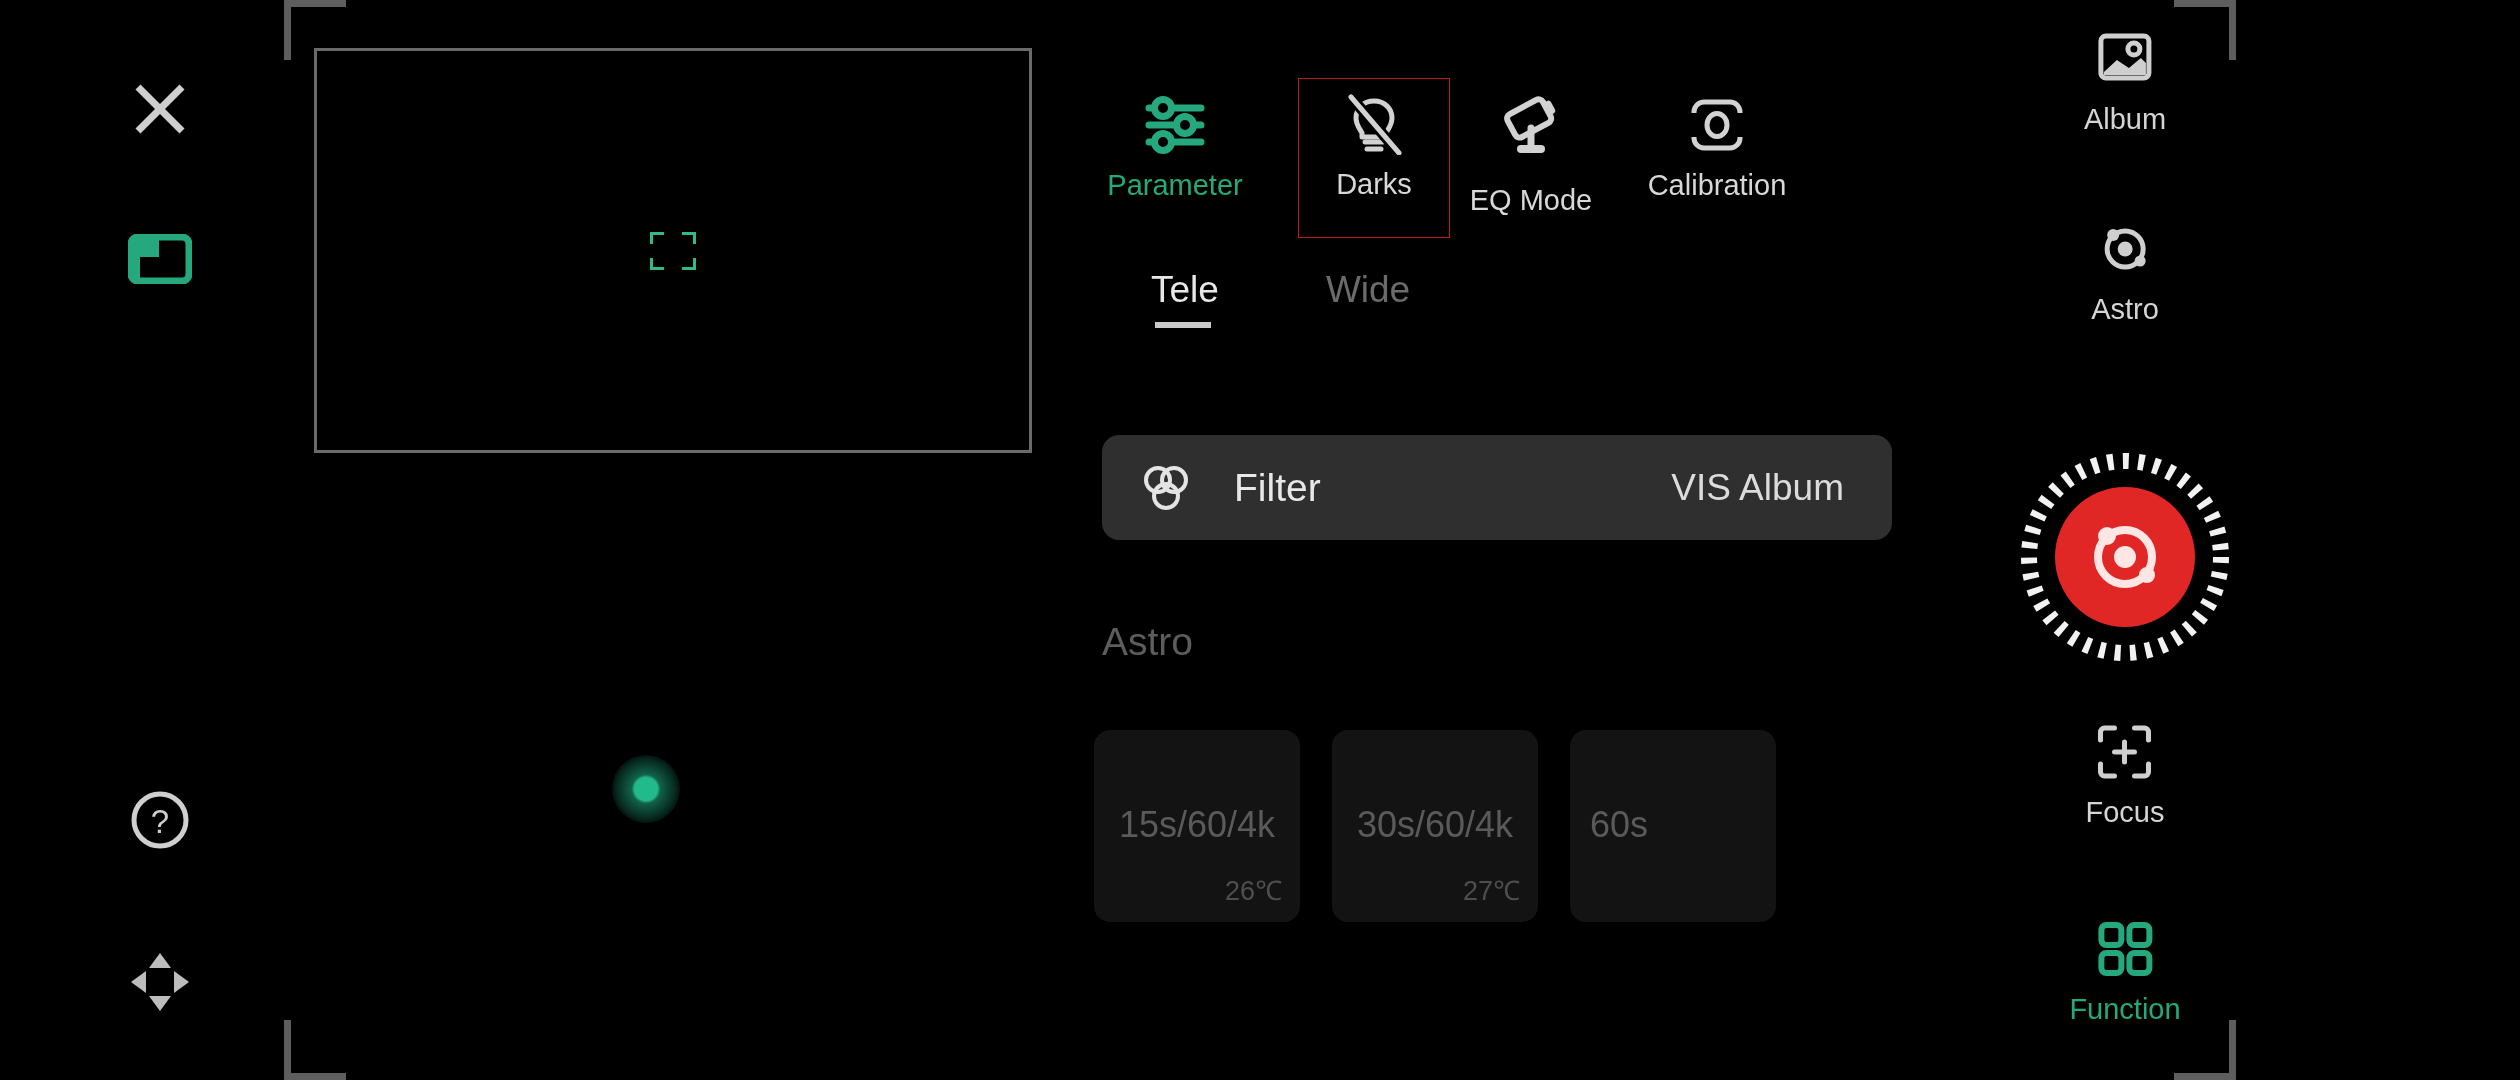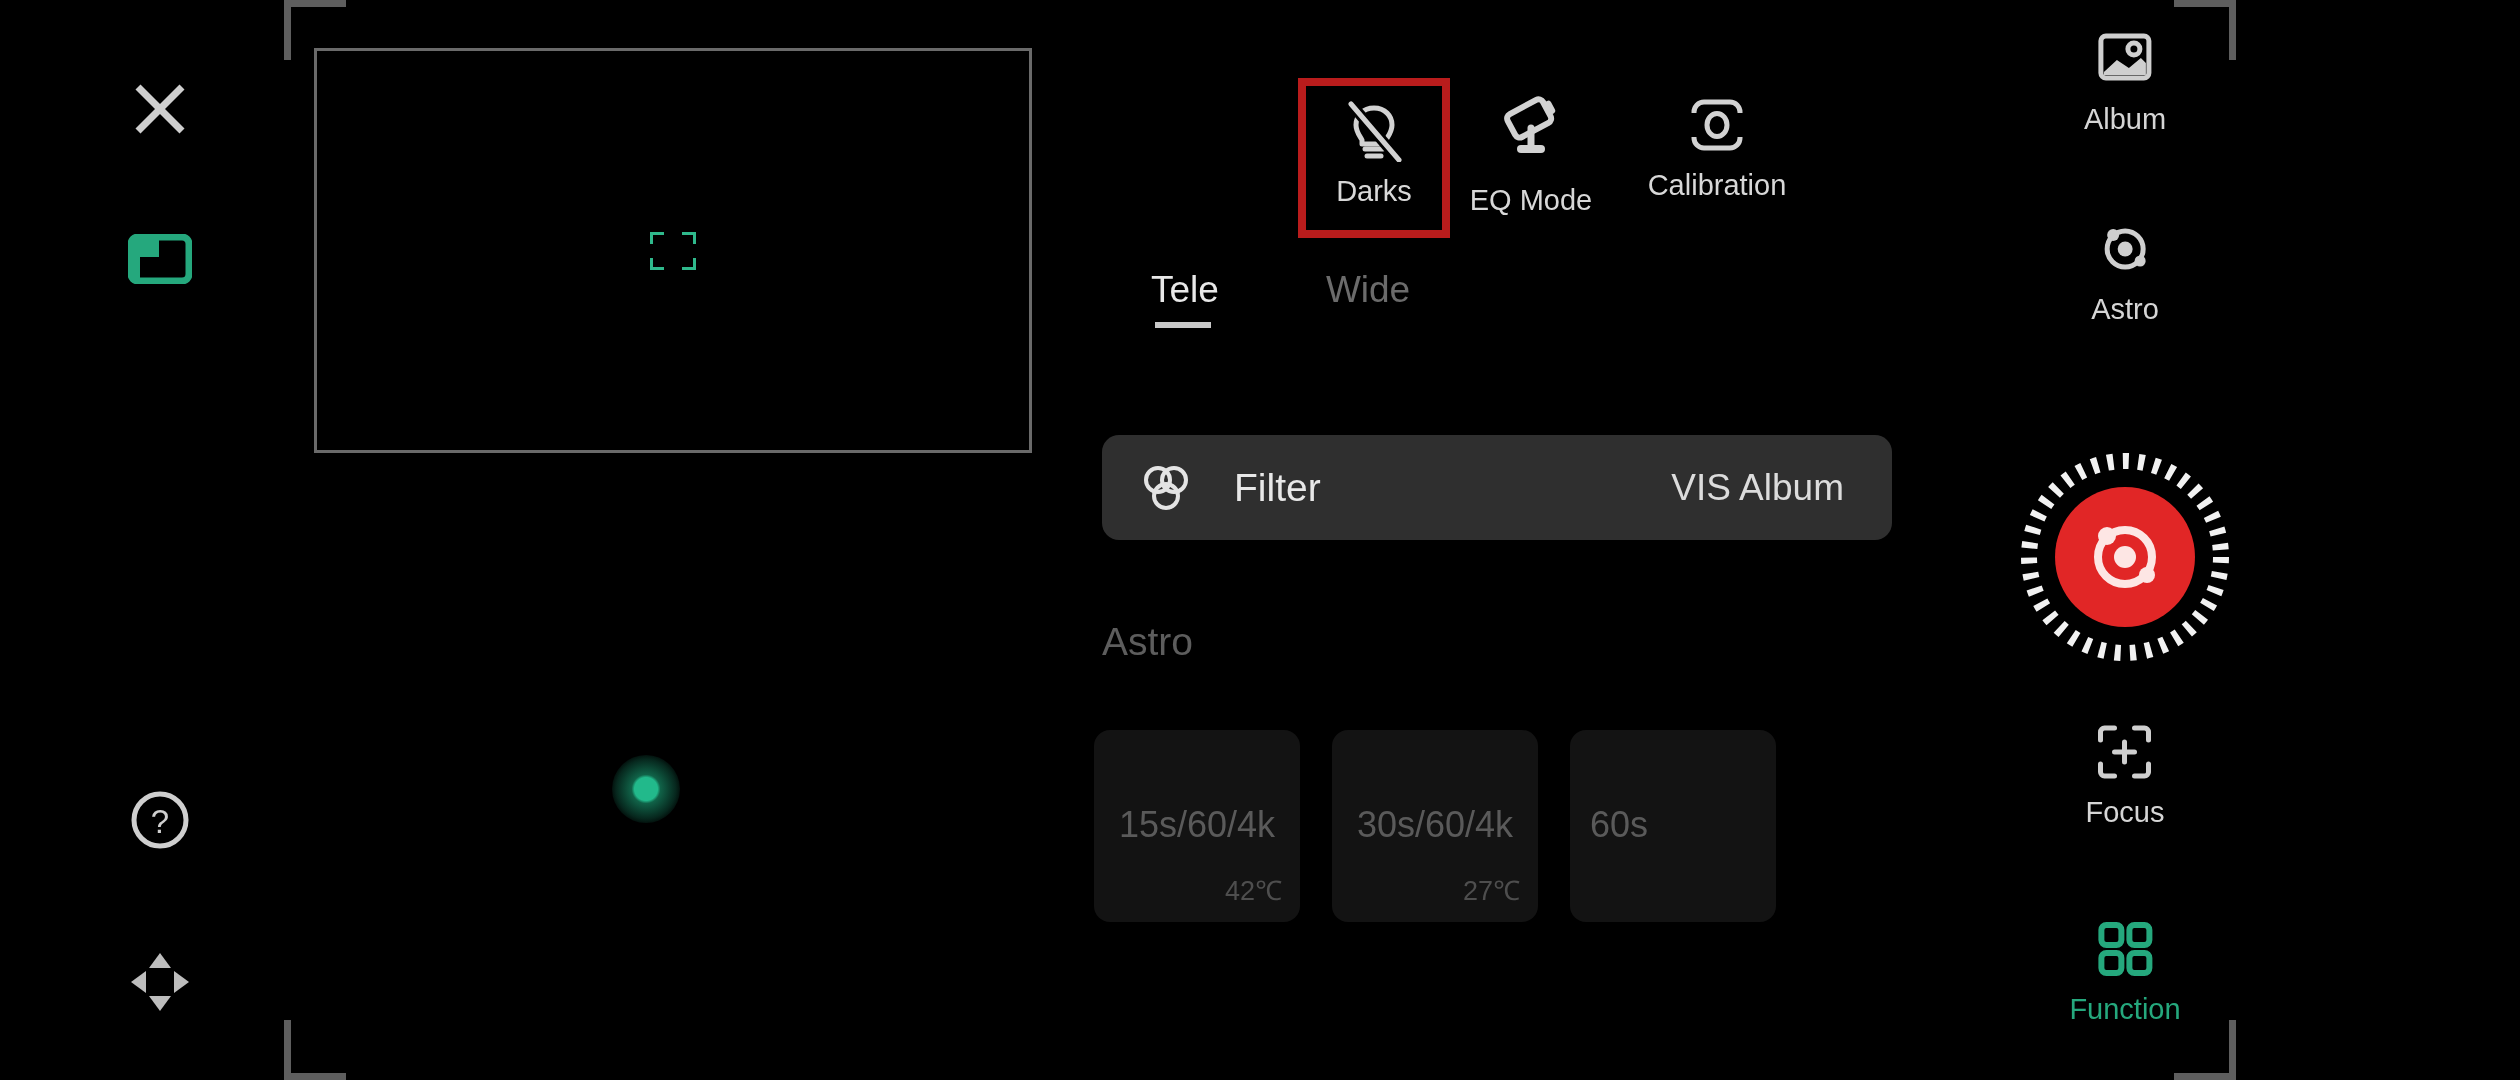--- a/index.html
+++ b/index.html
@@ -60,21 +60,21 @@
   
   .center { position:absolute; left:1110px; top:0; width:830px; height:1080px; }
 
   .modebar { position:absolute; left:0; top:78px; width:830px; height:160px; }
   .mode { position:absolute; top:0; width:170px; height:160px;
           display:flex; flex-direction:column; align-items:center; justify-content:flex-start;
           padding-top:14px; }
   .mode .m-ico { height:66px; display:flex; align-items:center; justify-content:center; }
   .mode .m-lbl { margin-top:10px; font-size:29px; line-height:34px; color:#d8d8d8; white-space:nowrap; }
   .mode.is-green .m-lbl { color:#25a87d; }
-  .mode.is-selected { border:8px solid #b91c1c;text-align:right; }
+  .mode.is-selected { border:1px solid #b91c1c;text-align:right; }
   .m0 { left:-20px; }
   .m1 { left:188px; width:152px; height:160px; padding-top:12px; }
   .m2 { left:336px;gap:15px; }
   .m3 { left:522px; }
 
   .camtabs { position:absolute; left:0; top:268px; display:flex; gap:66px; align-items:flex-end; }
   .camtab { position:relative; font-size:37px; line-height:44px; color:#6b6b6b; padding-bottom:16px;margin-left:41px; }
   .camtab.active { color:#e8e8e8; }
   .camtab.active::after { content:""; position:absolute; left:4px; bottom:0; width:56px; height:6px; background:#c9c9c9; }
 
@@ -177,20 +177,33 @@
         <span class="bl"></span>
         <span class="br"></span>
     </div>
   </div>
   <div class="star-dot"></div>
 
   <div class="center">
 
     <div class="modebar">
 
+      <div class="mode m0 is-green">
+        <div class="m-ico">
+          <svg width="62" height="58" viewBox="0 0 62 58">
+            <line x1="5" y1="12" x2="57" y2="12" stroke="#25a87d" stroke-width="7" stroke-linecap="round"></line>
+            <line x1="5" y1="29" x2="57" y2="29" stroke="#25a87d" stroke-width="7" stroke-linecap="round"></line>
+            <line x1="5" y1="46" x2="57" y2="46" stroke="#25a87d" stroke-width="7" stroke-linecap="round"></line>
+            <circle cx="19" cy="12" r="8.5" fill="#000" stroke="#25a87d" stroke-width="7"></circle>
+            <circle cx="41" cy="29" r="8.5" fill="#000" stroke="#25a87d" stroke-width="7"></circle>
+            <circle cx="19" cy="46" r="8.5" fill="#000" stroke="#25a87d" stroke-width="7"></circle>
+          </svg>
+        </div>
+        <div class="m-lbl">Parameter</div>
+      </div>
 
       <div class="mode m1 is-selected">
         <div class="m-ico">
           <svg width="62" height="62" viewBox="0 0 62 62">
             <path d="M31 8 C20 8 13 16 13 25 c0 7 4 11 6 15 l0 4 h24 l0 -4 c2 -4 6 -8 6 -15 C49 16 42 8 31 8 Z" fill="none" stroke="#d2d2d2" stroke-width="5" stroke-linejoin="round"></path>
             <line x1="22" y1="49" x2="40" y2="49" stroke="#d2d2d2" stroke-width="5" stroke-linecap="round"></line>
             <line x1="24" y1="56" x2="38" y2="56" stroke="#d2d2d2" stroke-width="5" stroke-linecap="round"></line>
             <line x1="8" y1="4" x2="56" y2="60" stroke="#000" stroke-width="11"></line>
             <line x1="8" y1="4" x2="56" y2="60" stroke="#d2d2d2" stroke-width="5" stroke-linecap="round"></line>
           </svg>
@@ -240,21 +253,21 @@
       </div>
       <div class="f-lbl">Filter</div>
       <div class="f-val">VIS Album</div>
     </div>
 
     <div class="presetlabel">Astro</div>
 
     <div class="presetrow">
       <div class="preset">
         <div class="p-name">15s/60/4k</div>
-        <div class="p-temp">42℃</div>
+        <div class="p-temp">26℃</div>
       </div>
       <div class="preset">
         <div class="p-name">30s/60/4k</div>
         <div class="p-temp">27℃</div>
       </div>
       <div class="preset clipped">
         <div class="p-name">60s</div>
         <div class="p-temp"></div>
       </div>
     </div>

